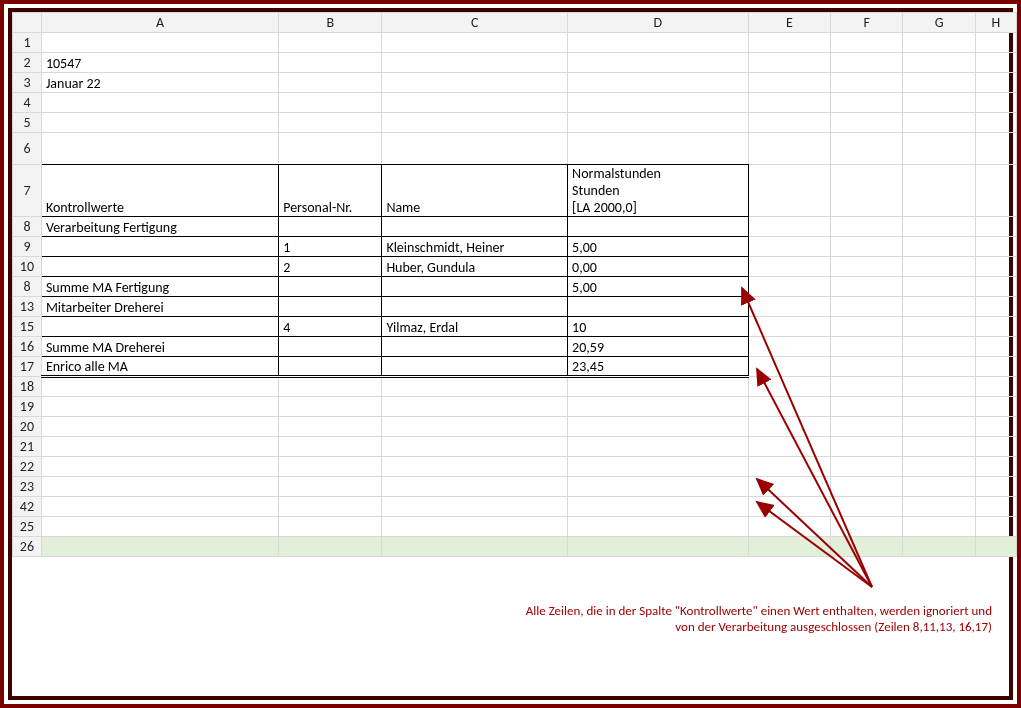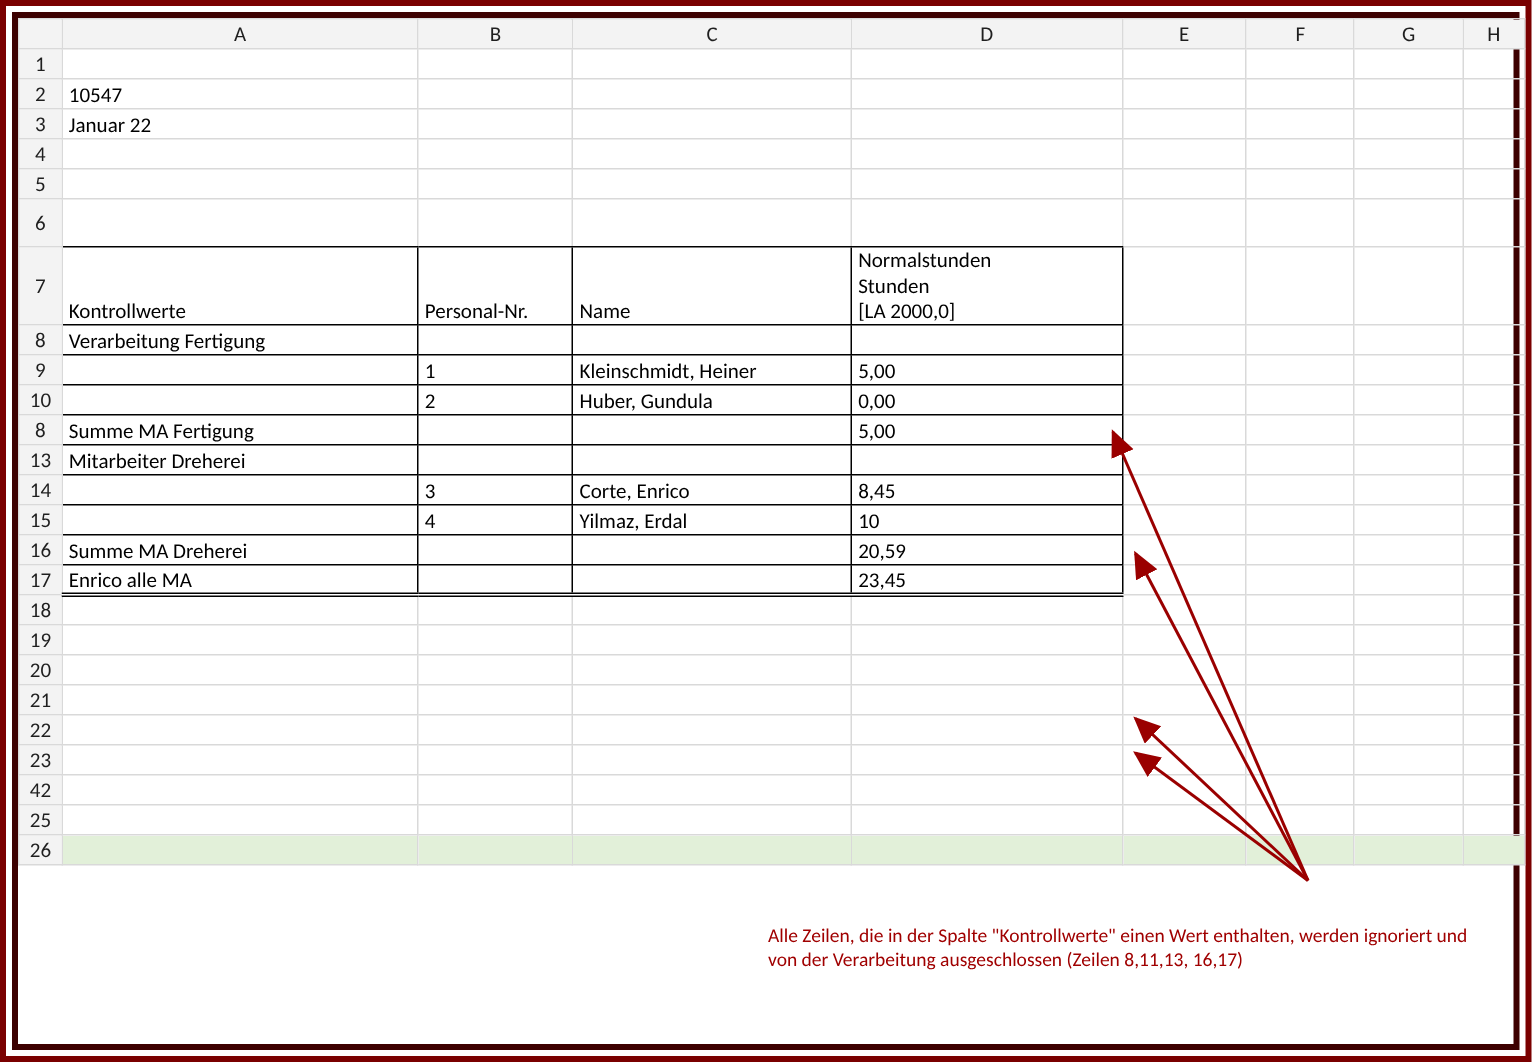--- a/index.html
+++ b/index.html
@@ -254,31 +254,20 @@
     <td class="bold b-left b-bottom b-right">Mitarbeiter Dreherei</td>
     <td class="b-bottom b-right"></td>
     <td class="b-bottom b-right"></td>
     <td class="b-bottom b-right"></td>
     <td></td>
             <td></td>
             <td></td>
             <td></td>
           </tr>
 
-  <tr>
-            <th class="rowhead">14</th>
-    <td class="b-left b-thin-bottom b-right"></td>
-    <td class="right b-thin-bottom b-right">3</td>
-    <td class="b-thin-bottom b-right">Corte, Enrico</td>
-    <td class="right b-thin-bottom b-right">8,45</td>
-    <td></td>
-            <td></td>
-            <td></td>
-            <td></td>
-          </tr>
 
   <tr>
             <th class="rowhead">15</th>
     <td class="b-left b-bottom b-right"></td>
     <td class="right b-bottom b-right">4</td>
     <td class="b-bottom b-right">Yilmaz, Erdal</td>
     <td class="right b-bottom b-right">10</td>
     <td></td>
             <td></td>
             <td></td>
@@ -418,16 +407,16 @@
     </marker>
   </defs>
   <g stroke="#9a0000" stroke-width="2" fill="none" marker-end="url(#ah)">
     <line x1="860" y1="575" x2="730" y2="276"></line>
     <line x1="860" y1="575" x2="745" y2="357"></line>
     <line x1="860" y1="575" x2="745" y2="467"></line>
     <line x1="860" y1="575" x2="745" y2="490"></line>
   </g>
 </svg>
 
-<div class="annot" style="left:500px; top:605px;">Alle Zeilen, die in der Spalte "Kontrollwerte" einen Wert enthalten, werden ignoriert und von der Verarbeitung ausgeschlossen (Zeilen 8,11,13, 16,17)</div>
+<div class="annot" style="left:500px; top:591px;text-align:right;">Alle Zeilen, die in der Spalte "Kontrollwerte" einen Wert enthalten, werden ignoriert und von der Verarbeitung ausgeschlossen (Zeilen 8,11,13, 16,17)</div>
 
 </div>
 </div>
 
 </body></html>

